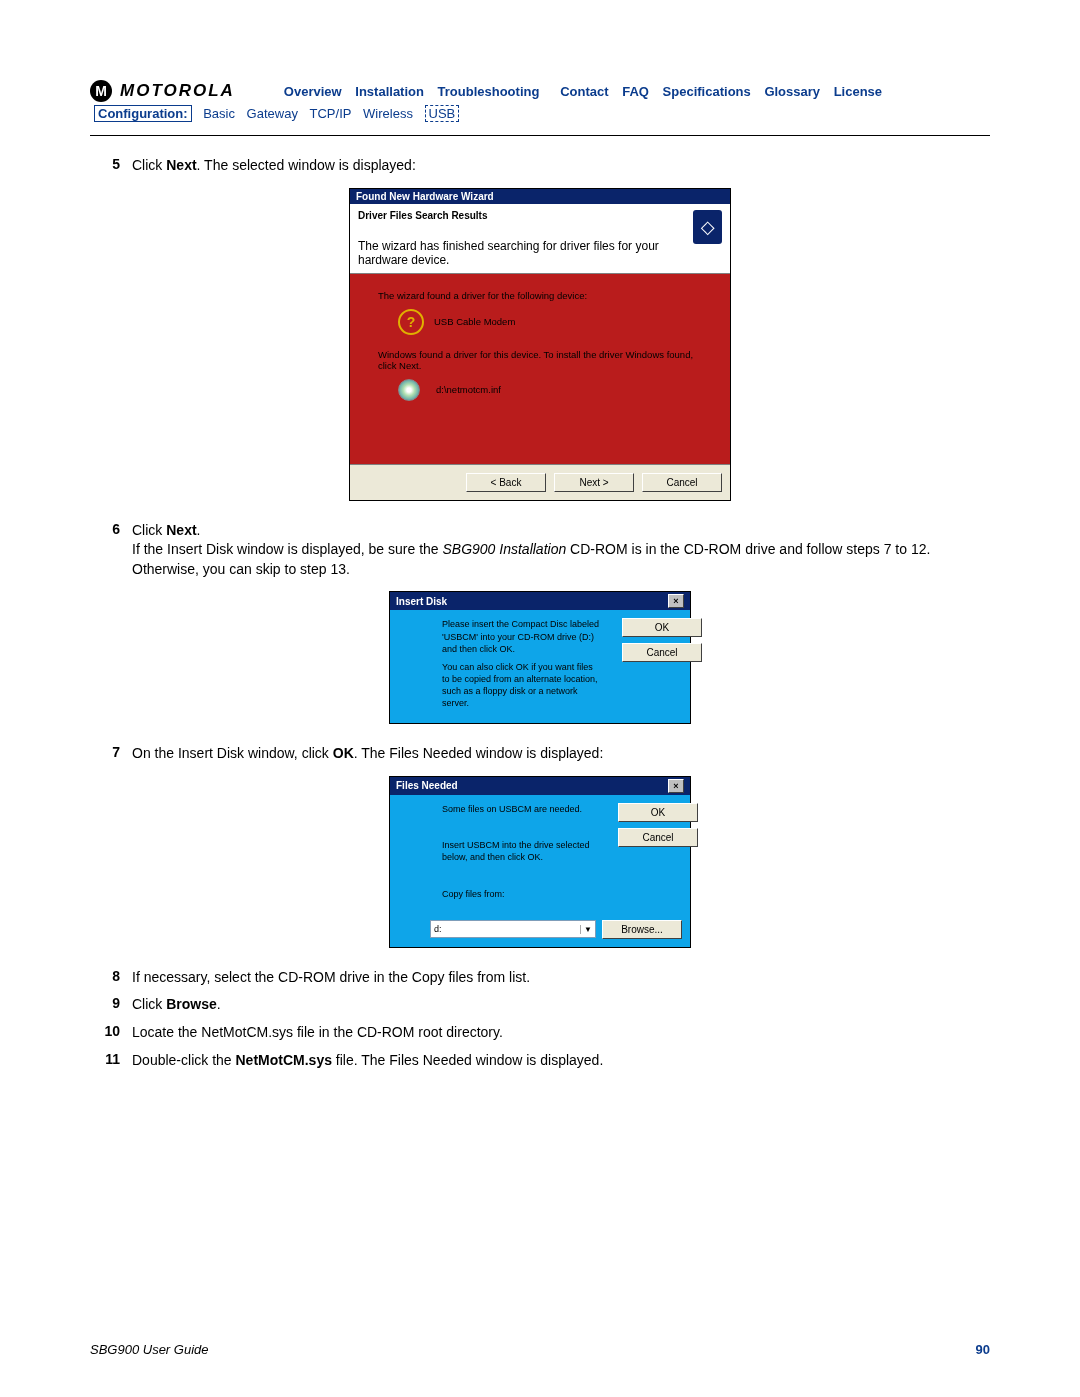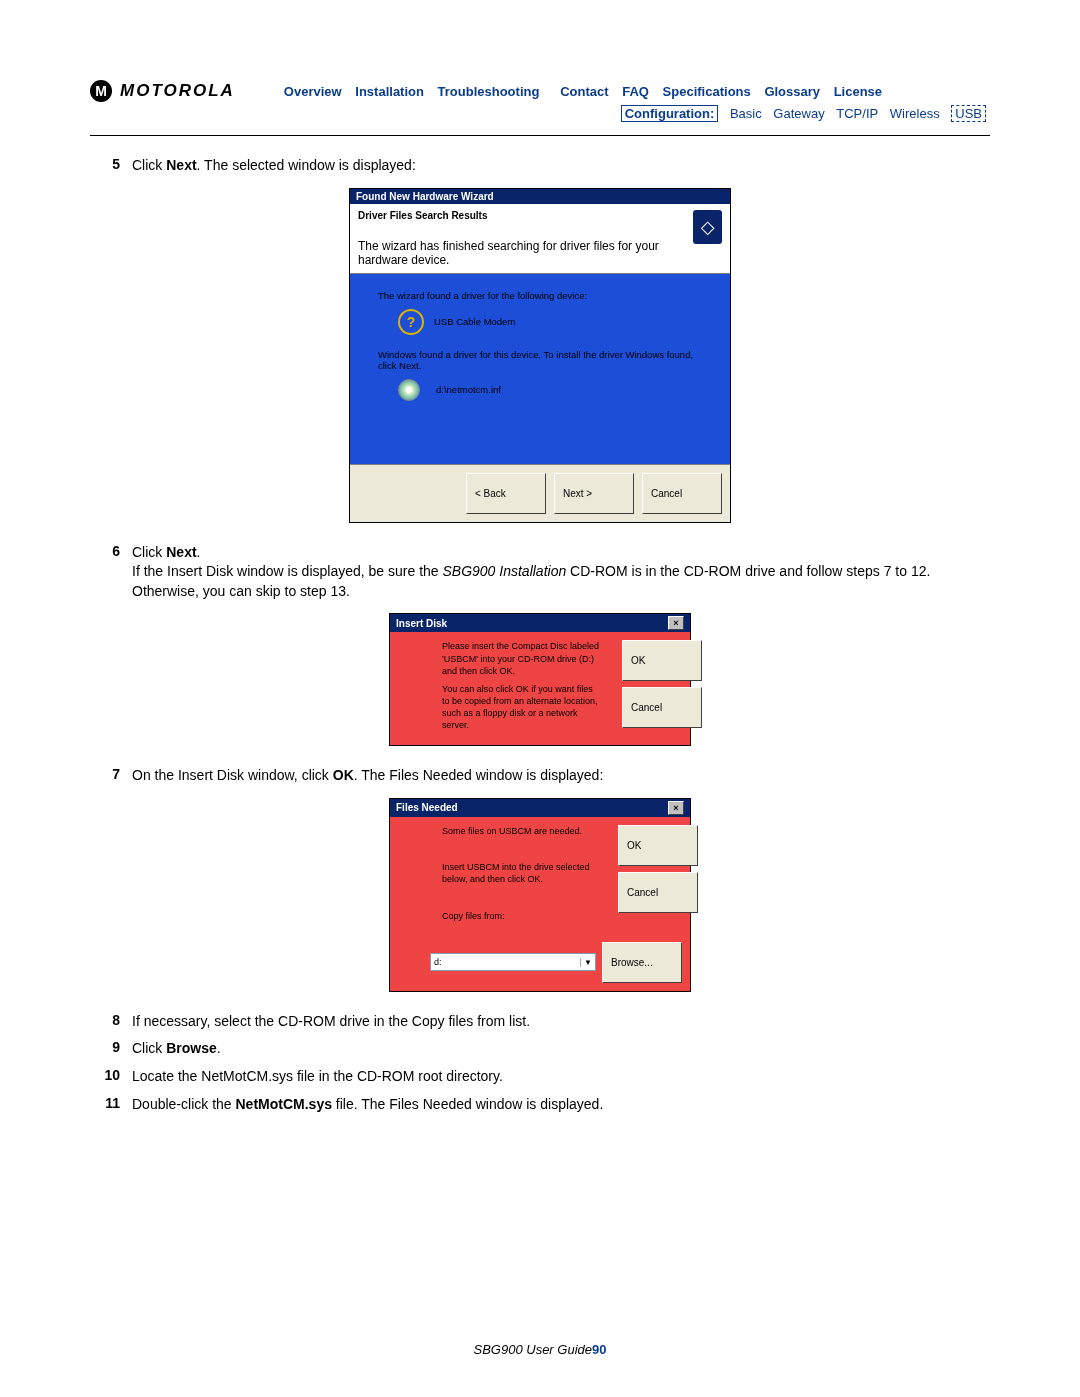--- a/index.html
+++ b/index.html
@@ -42,21 +42,21 @@
   }
   .nav-top {
     margin-left: 36px;
     font-weight: bold;
     font-size: 13px;
     color: #0b3c8d;
   }
   .nav-top span { margin: 0 5px; cursor: pointer; }
   .nav-sub {
     margin-top: 4px;
-    text-align: right;
+    text-align: left;
     font-size: 13px;
     color: #0b3c8d;
   }
   .nav-sub .boxed {
     border: 1px solid #0b3c8d;
     padding: 0 3px;
     font-weight: bold;
   }
   .nav-sub .dashed {
     border: 1px dashed #0b3c8d;
@@ -85,21 +85,21 @@
   .step-text b { font-weight: bold; }
   .screenshot-holder {
     display: flex;
     justify-content: center;
     margin: 12px 0 20px 0;
   }
   
   .wizard {
     width: 380px;
     border: 1px solid #000;
-    background: #1d4ed8;
+    background: #b91c1c;
     font-family: Tahoma, Arial, sans-serif;
     font-size: 10px;
   }
   .titlebar {
     background: #0a246a;
     color: #fff;
     padding: 2px 6px;
     font-weight: bold;
     font-size: 10px;
     display: flex;
@@ -157,32 +157,33 @@
   .wiz-buttons {
     border-top: 1px solid #808080;
     padding: 8px;
     display: flex;
     justify-content: flex-end;
     gap: 8px;
     background: #ece9d8;
   }
   .win-btn {
     min-width: 62px;
-    padding: 14px 8px;
+    padding: 3px 8px;
     font-size: 10px;
     background: #ece9d8;
     border: 1px solid #404040;
     border-top-color: #fff;
     border-left-color: #fff;
+    text-align: center;
   }
   
   .small-dialog {
     width: 300px;
     border: 1px solid #000;
-    background: #ef4444;
+    background: #0ea5e9;
     font-family: Tahoma, Arial, sans-serif;
     font-size: 9.5px;
   }
   .sd-body { display:flex; padding:8px; gap:20px; }
   .sd-left { width:24px; display:flex; align-items:flex-start; justify-content:center; padding-top:4px;}
   .sd-text { flex:1; font-size:9px; line-height:1.35; }
   .sd-text p { margin: 0 0 6px 0; }
   .sd-right { width:60px; display:flex; flex-direction:column; gap:6px; }
   .sd-right.wide { width:64px; }
   .copy-row { display:flex; gap:6px; align-items:center; margin-top:6px; padding:0 8px 8px 40px;}
@@ -190,21 +191,21 @@
     flex:1; height:16px; background:#fff; border:1px solid #7f9db9;
     font-size:9px; padding:0 3px; display:flex; align-items:center; justify-content:space-between;
   }
   .copy-input .arrow { font-size:8px; border-left:1px solid #aaa; padding-left:3px;}
   .footer {
     position: absolute;
     bottom: 40px;
     left: 90px;
     right: 90px;
     display: flex;
-    justify-content: center;
+    justify-content: space-between;
     font-style: italic;
     font-size: 13px;
   }
   .footer .pg { color: #0b3c8d; font-weight: bold; font-style: normal; }
 </style>
 </head>
 <body>
 
 <div class="page">
 

